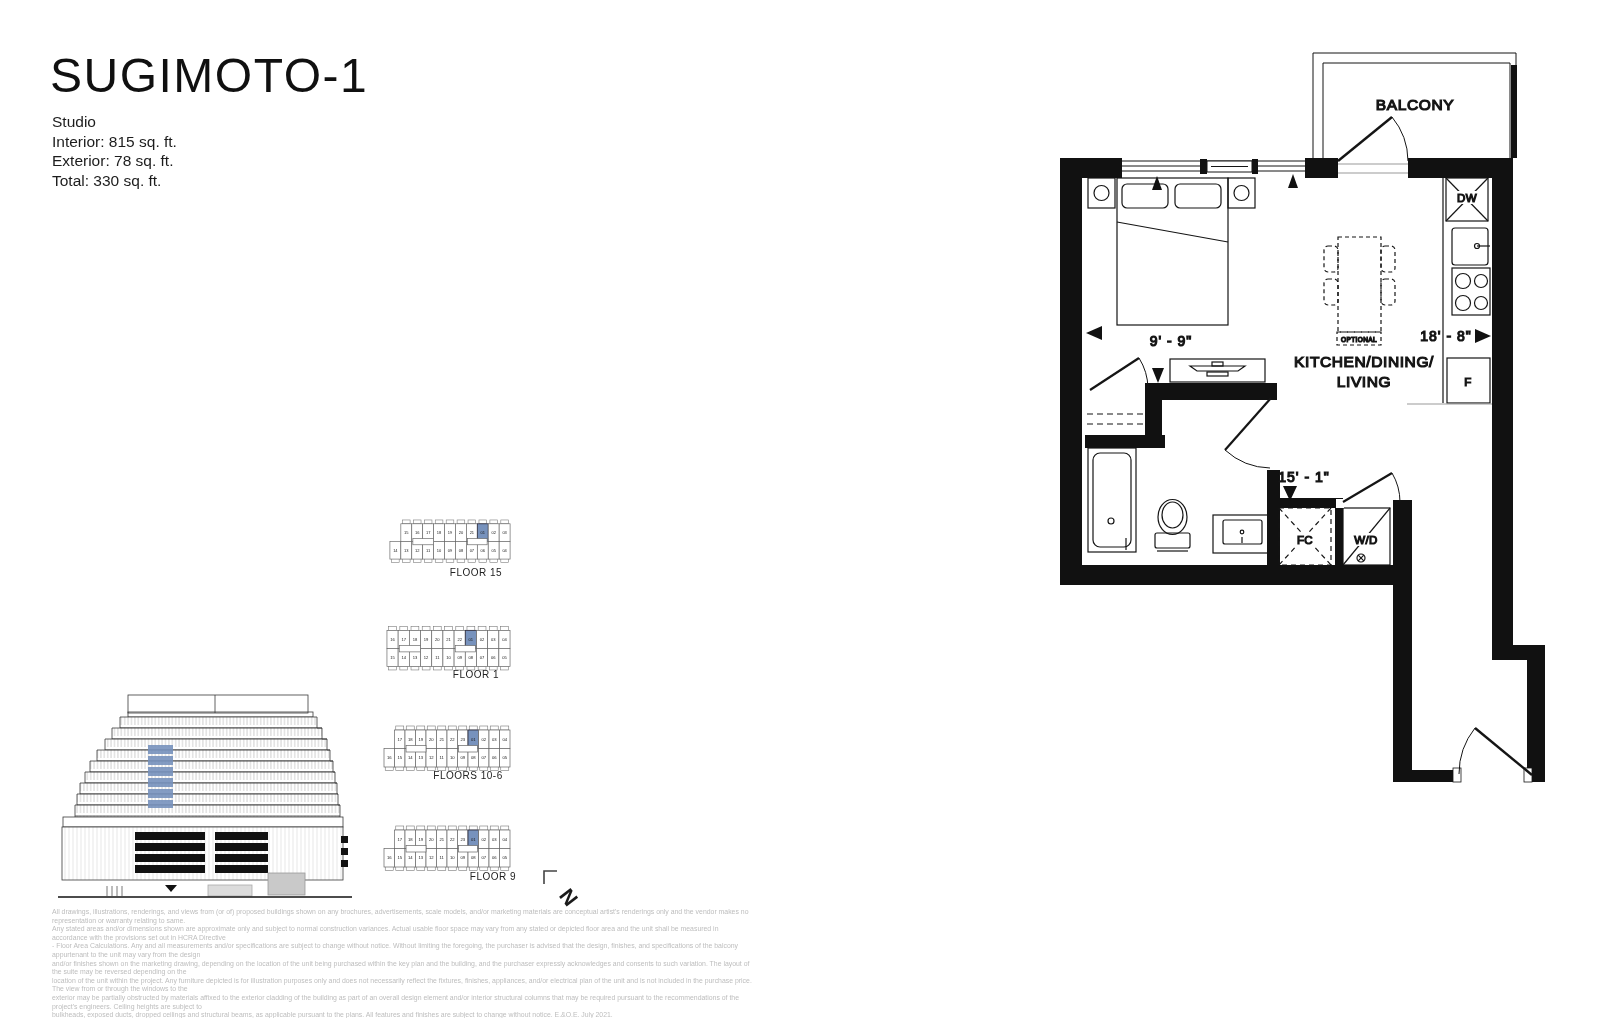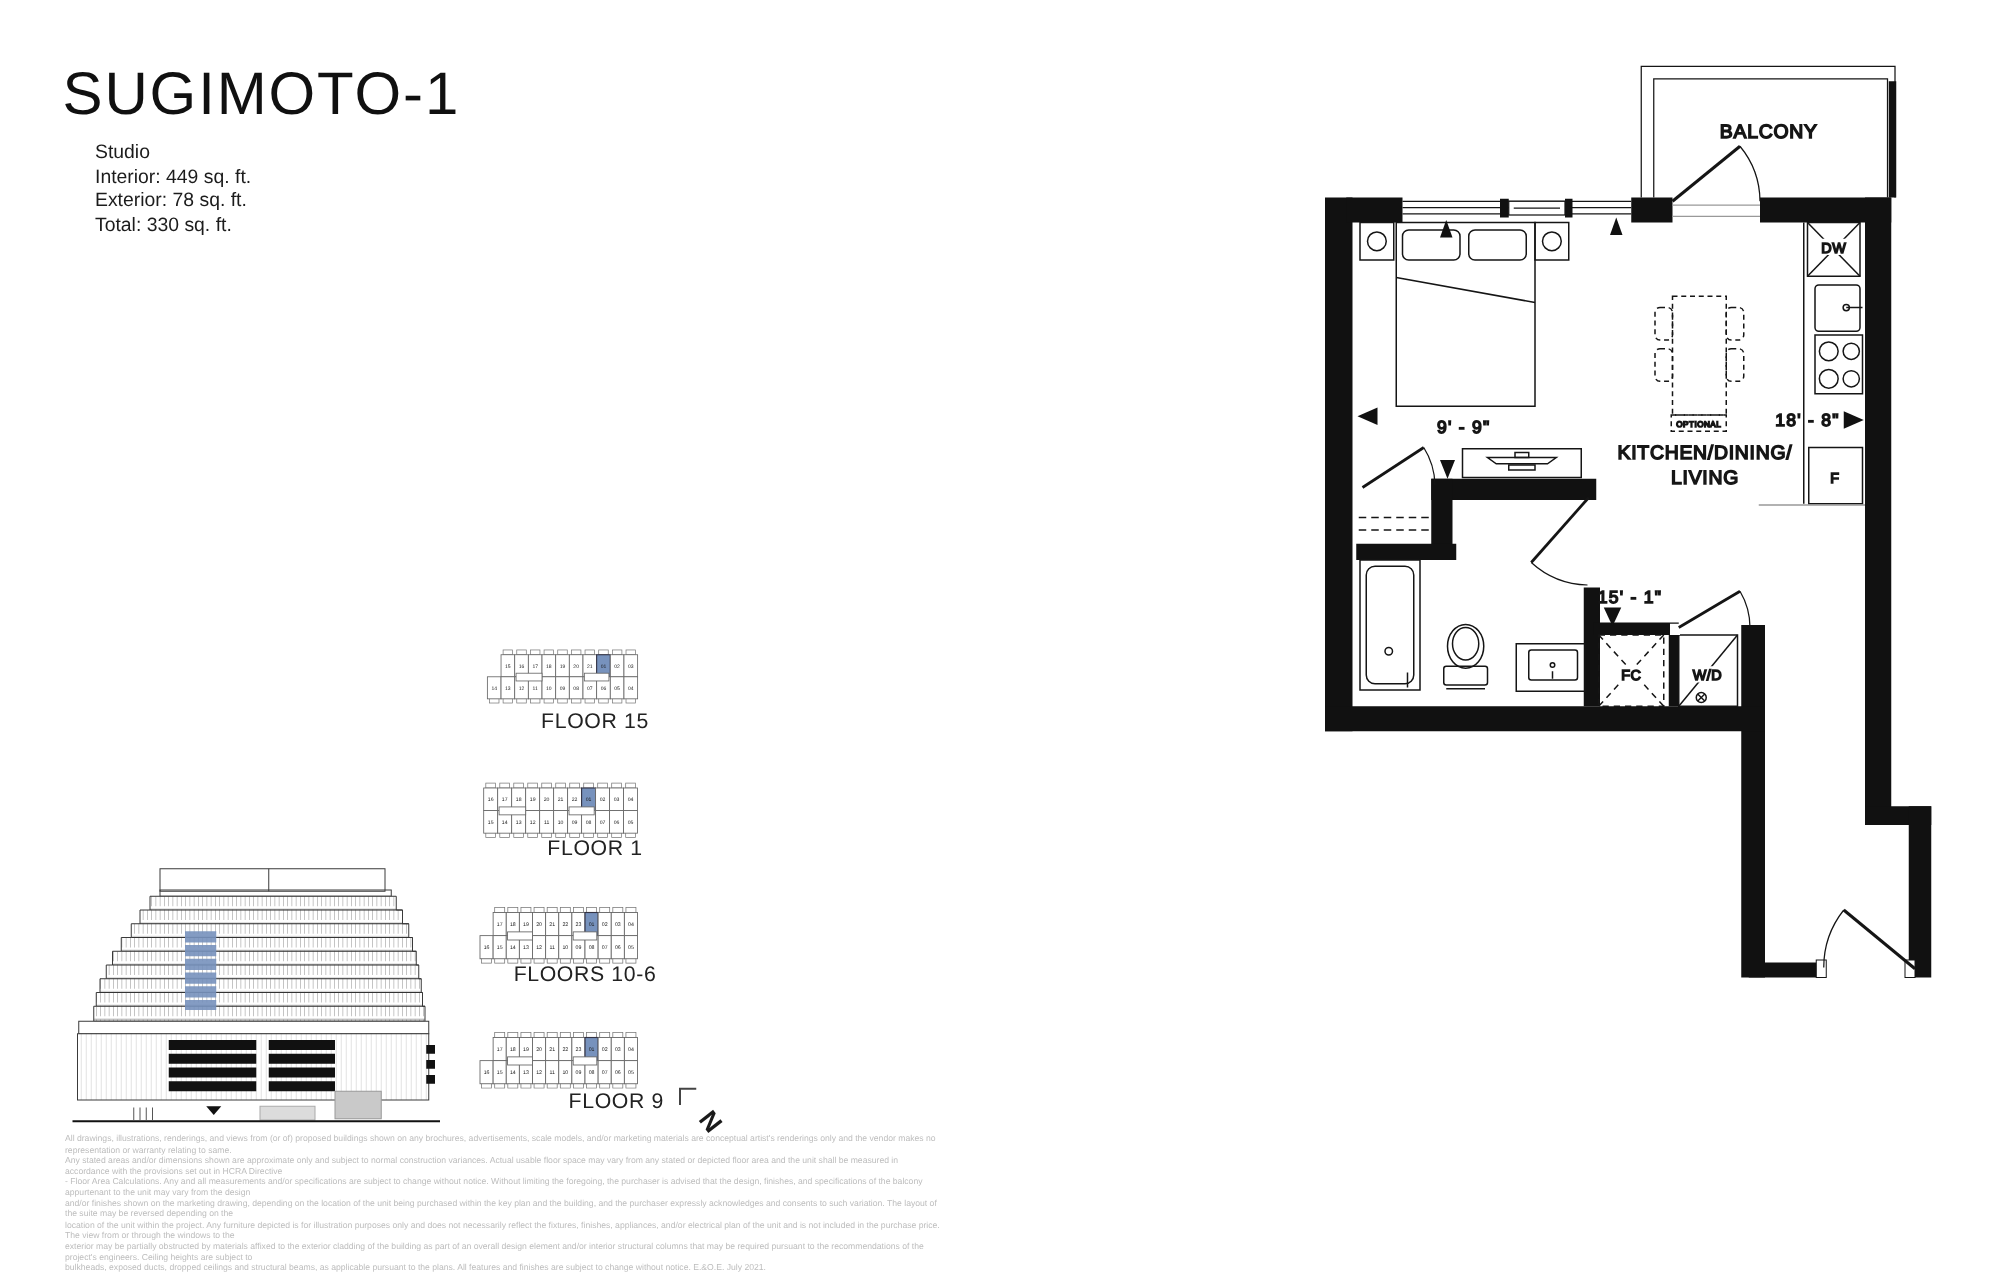--- a/index.html
+++ b/index.html
@@ -1,37 +1,37 @@
 <!DOCTYPE html>
 <html><head>
 <meta charset="utf-8">
 <style>
   html,body{margin:0;padding:0;background:#fff;}
   body{font-family:"Liberation Sans","DejaVu Sans",sans-serif;}
   #page{position:relative;width:1588px;height:1018px;background:#fff;overflow:hidden;}
   .abs{position:absolute;}
   #title{left:50px;top:48px;font-size:48px;letter-spacing:1.5px;color:#101010;font-weight:400;}
-  #stats{left:52px;top:112px;font-size:15.5px;line-height:19.5px;color:#1c1c1c;margin-left:24px;}
-  .kp-label{font-size:17px;color:#222;letter-spacing:.5px;text-align:center;width:170px;}
+  #stats{left:52px;top:112px;font-size:15.5px;line-height:19.5px;color:#1c1c1c;}
+  .kp-label{font-size:10px;color:#222;letter-spacing:.5px;text-align:center;width:170px;}
   .disc{left:52px;width:700px;font-size:6.9px;line-height:8.6px;color:#bdbdbd;}
   svg text{font-family:"Liberation Sans","DejaVu Sans",sans-serif;fill:#1a1a1a;}
   .dim{font-size:14px;letter-spacing:1px;}
   .room{font-size:15.5px;letter-spacing:.6px;}
   .fixt{font-size:11.5px;letter-spacing:.4px;}
   .opt{font-size:6.5px;letter-spacing:.4px;fill:#333;}
 </style>
 </head>
 <body>
 
 <div id="page">
 
   <div class="abs" id="title">SUGIMOTO-1</div>
   <div class="abs" id="stats">
     <div>Studio</div>
-    <div>Interior: 449 sq. ft.</div>
+    <div>Interior: 815 sq. ft.</div>
     <div>Exterior: 78 sq. ft.</div>
     <div>Total: 330 sq. ft.</div>
   </div>
 
   <svg class="abs" style="left:1040px;top:30px" width="520" height="760" viewBox="0 0 520 760">
     <g stroke="#151515" fill="none" stroke-width="1.2">
 
       <g>
         <polyline points="273,128 273,23 476,23 476,128" stroke-width="1"></polyline>
         <polyline points="283,128 283,33 470,33 470,128" stroke-width="1"></polyline>

